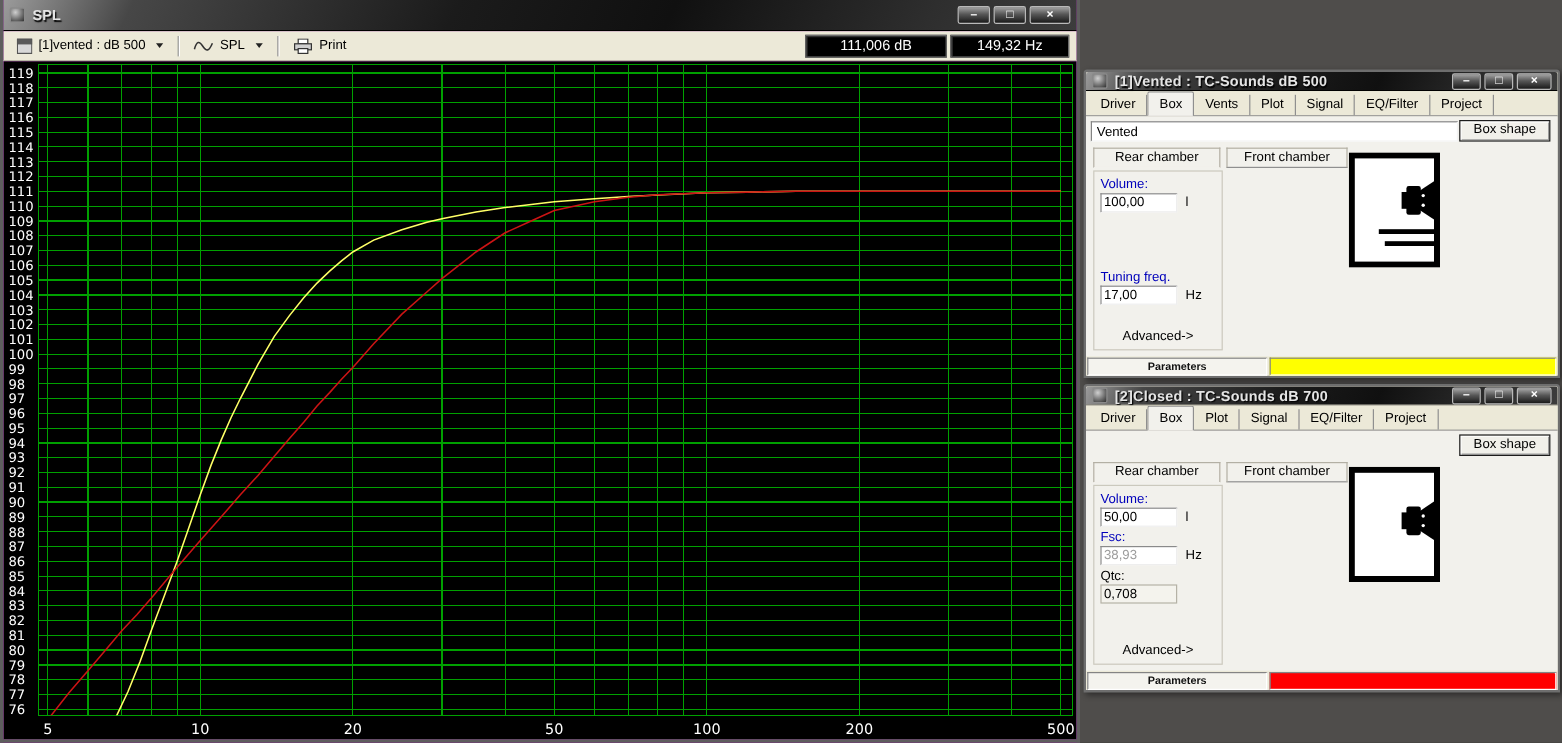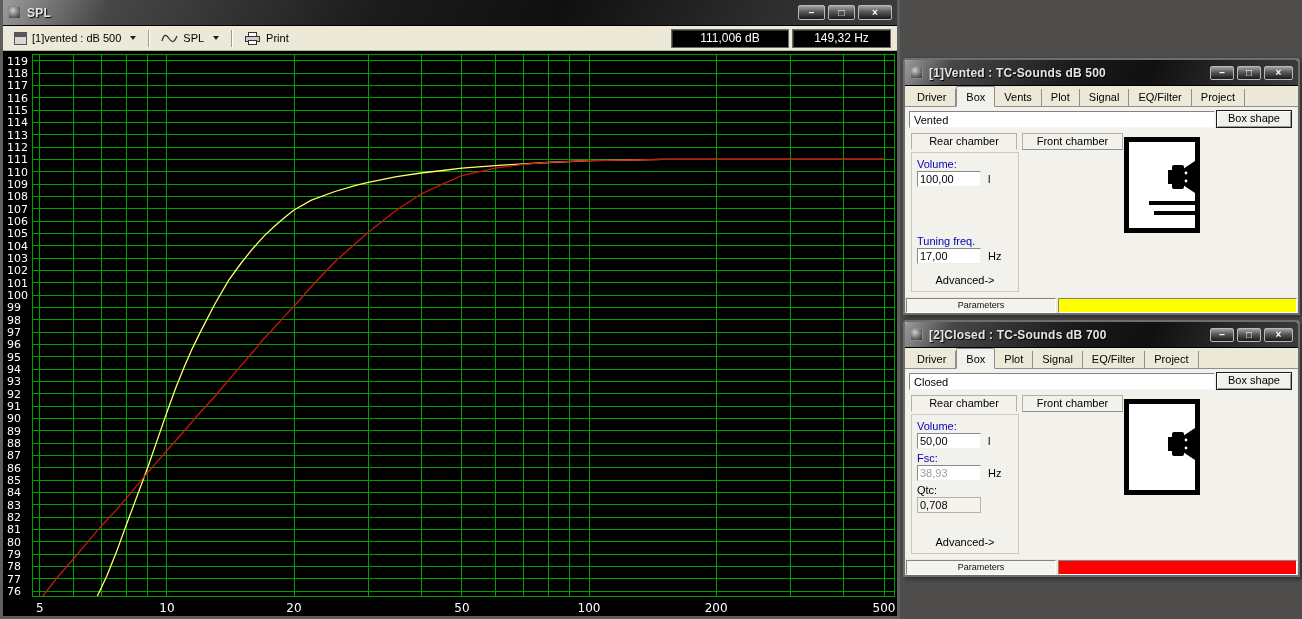--- a/index.html
+++ b/index.html
@@ -33,21 +33,21 @@
     border-top:4px solid #222;margin-left:4px}
   .readout{background:#000;color:#fff;font-size:12px;height:19px;display:flex;align-items:center;
     justify-content:center;border:1px solid #6b6b6b;box-shadow:inset 1px 1px 0 #333}
   #readout-db{width:118px;margin-left:auto}
   #readout-hz{width:99px;margin-left:3px}
   #chart-svg{display:block}
 
   
   .rwin{position:absolute;left:903px;width:397px;height:257px;display:flex;flex-direction:column;
     border:2px solid #6e6e6e;border-radius:3px 3px 0 0;background:#ece9d8;box-shadow:2px 2px 5px rgba(0,0,0,.45)}
-  .rwin .titlebar{height:26px;border-radius:2px 2px 0 0}
+  .rwin .titlebar{height:16px;border-radius:2px 2px 0 0}
   .rwin .winbtn{width:24px;height:14px}
   .rwin .winbtn.close{width:29px}
   .tabbar{height:21px;background:#ece9d8;display:flex;align-items:flex-end;padding-left:3px;
     border-bottom:1px solid #8f8f8f;position:relative}
   .tab{font-size:11px;color:#000;padding:2px 9px 3px;height:17px;border-right:1px solid #8f8f8f;cursor:default;white-space:nowrap}
   .tab.active{background:#f2f1ec;border:1px solid #8f8f8f;border-bottom:1px solid #f2f1ec;height:21px;
     margin-bottom:-1px;border-radius:2px 2px 0 0;padding-top:4px;position:relative;z-index:2}
   .content{position:relative;flex:1;background:#f2f1ec}
   .name-input{position:absolute;left:4px;top:4px;width:306px;height:17px;font-size:11px;padding:5px 4px;
     font-family:inherit;background:#fff;border:1px solid #848484;border-bottom-color:#f4f4f4;border-right-color:#f4f4f4;outline:none}
@@ -60,21 +60,21 @@
   .frow{display:flex;align-items:center;margin-top:1px}
   .finput{width:64px;height:16px;font-size:11px;padding:0 2px;font-family:inherit;background:#fff;
     border:1px solid #8a8a8a;border-bottom-color:#eee;border-right-color:#eee;outline:none;color:#000}
   .finput.disabled{color:#9c9c9c}
   .finput.readonly{background:#f4f3ed;border:1px solid #b5b2a6}
   .funit{font-size:11px;margin-left:7px;color:#000}
   .advanced{position:absolute;bottom:5px;left:0;width:100%;text-align:center;font-size:11px;color:#000;cursor:default}
   .diagram{position:absolute;left:219px;top:30px}
   .statusbar{height:16px;display:flex;gap:2px;background:#ece9d8;padding:1px 1px 0 1px}
   .status-label-cell{width:150px;background:#f4f3ee;border:1px solid #848484;border-bottom-color:#fff;
-    border-right-color:#fff;font-size:9px;font-weight:normal;text-align:center;line-height:13px;color:#111}
+    border-right-color:#fff;font-size:9px;font-weight:bold;text-align:center;line-height:13px;color:#111}
   .status-color-cell{flex:1;border:1px solid #848484;border-bottom-color:#fff;border-right-color:#fff}
 </style>
 </head>
 <body>
 
 <div id="desktop">
 
   <div id="spl-window" class="window">
     <div class="titlebar">
       <span class="appicon"></span>
@@ -306,21 +306,20 @@
     </div>
     <div class="tabbar">
         <div class="tab">Driver</div>
         <div class="tab active">Box</div>
         <div class="tab">Plot</div>
         <div class="tab">Signal</div>
         <div class="tab">EQ/Filter</div>
         <div class="tab">Project</div>
       </div>
     <div class="content">
-      <input class="name-input" value="Closed" style="">
       <div class="boxshape-btn">Box shape</div>
       <div class="chambers">
           <div class="chamber" style="left: 6px; width: 106px; border-bottom-color: rgb(242, 241, 236);">Rear chamber</div>
           <div class="chamber" style="left: 117px; width: 101px;">Front chamber</div>
         </div>
       <div class="panel">
         <div>
             <div class="flabel" style="color: rgb(0, 0, 187);">Volume:</div>
             <div class="frow">
               <input class="finput" value="50,00" style="">

